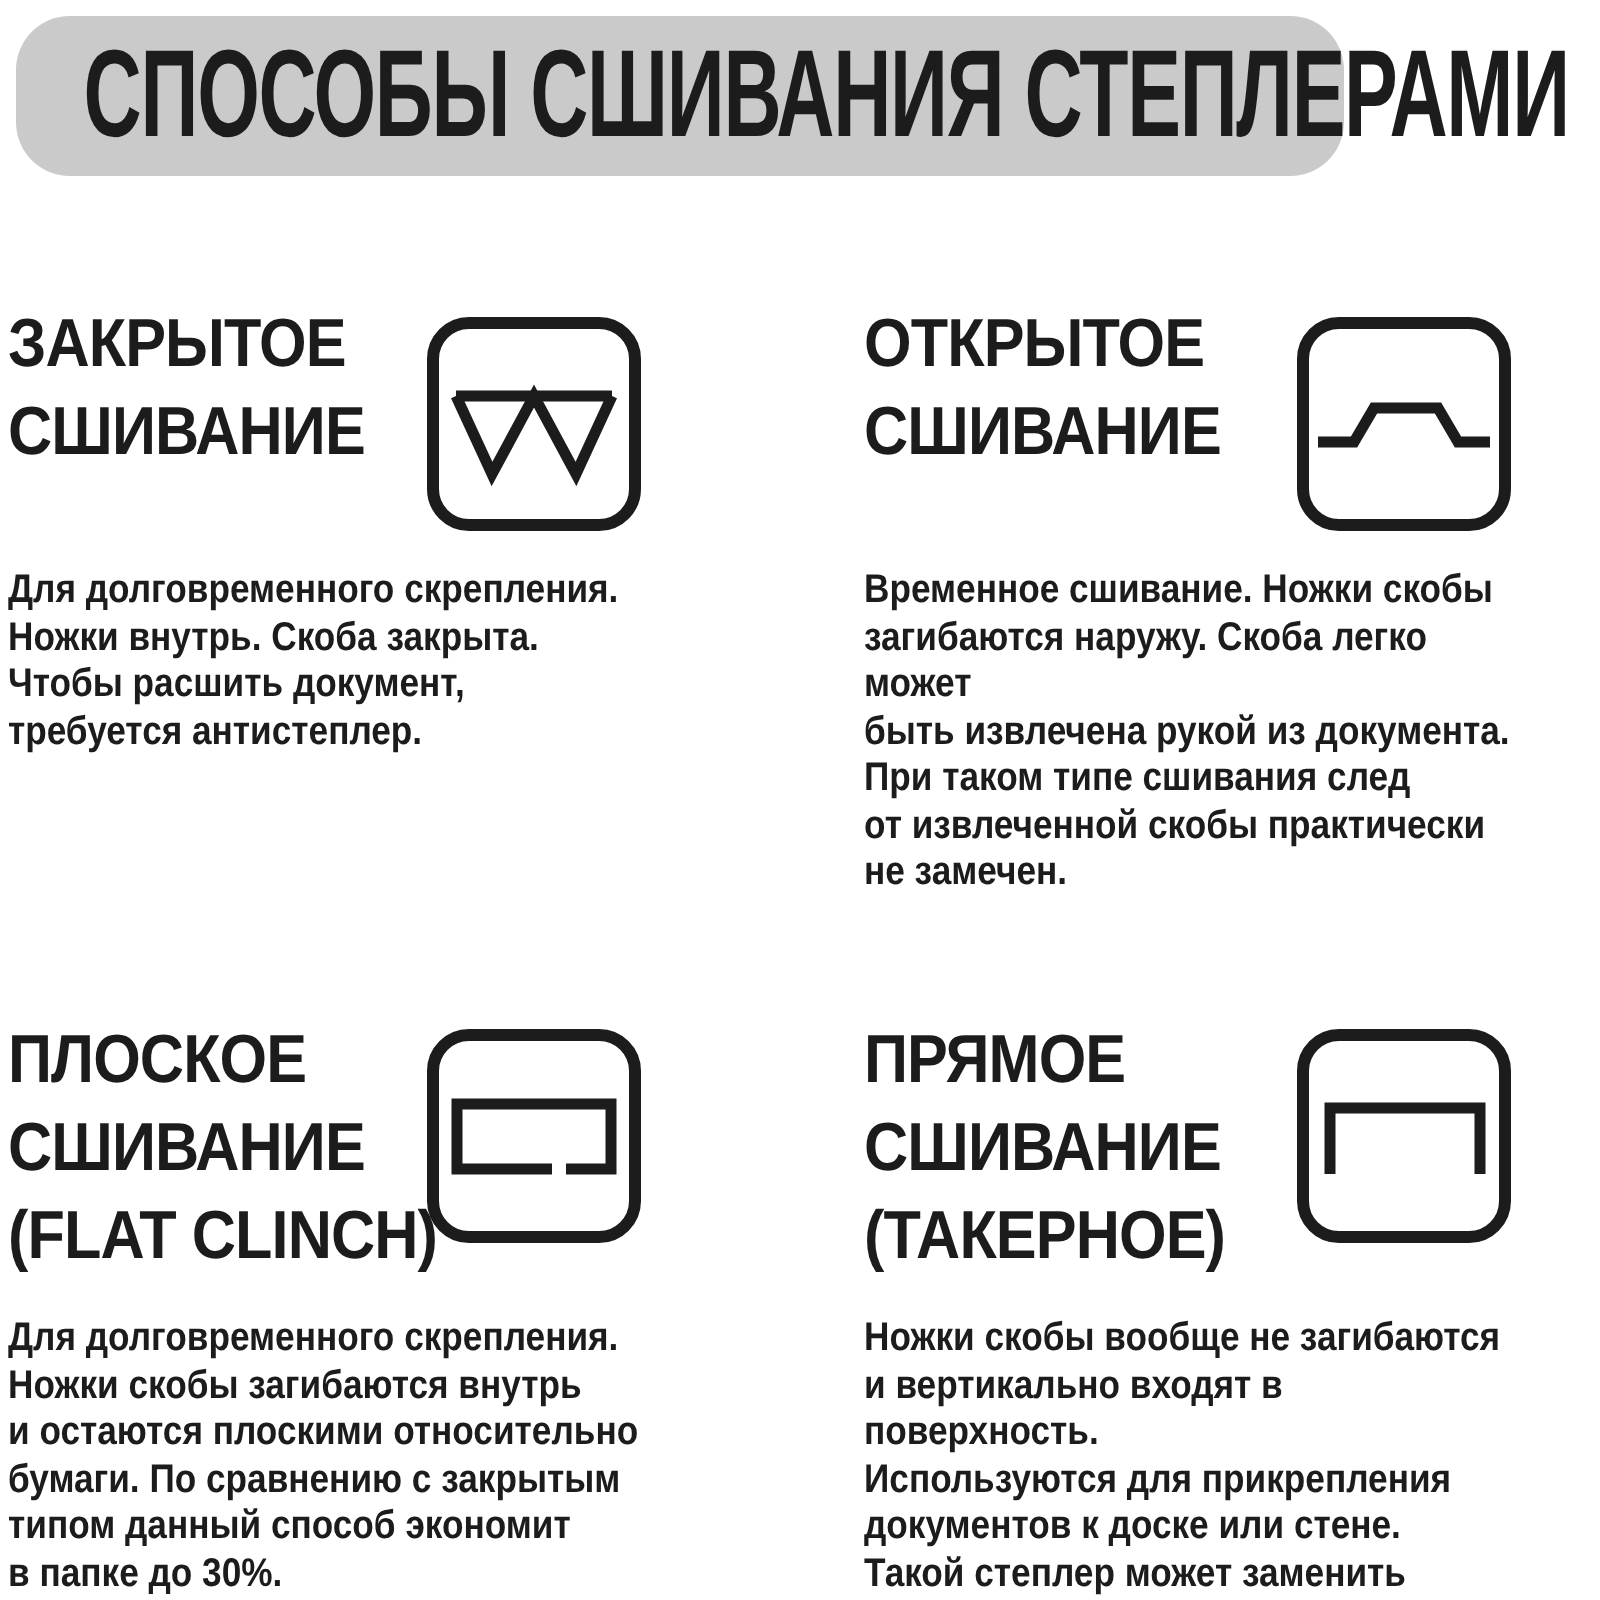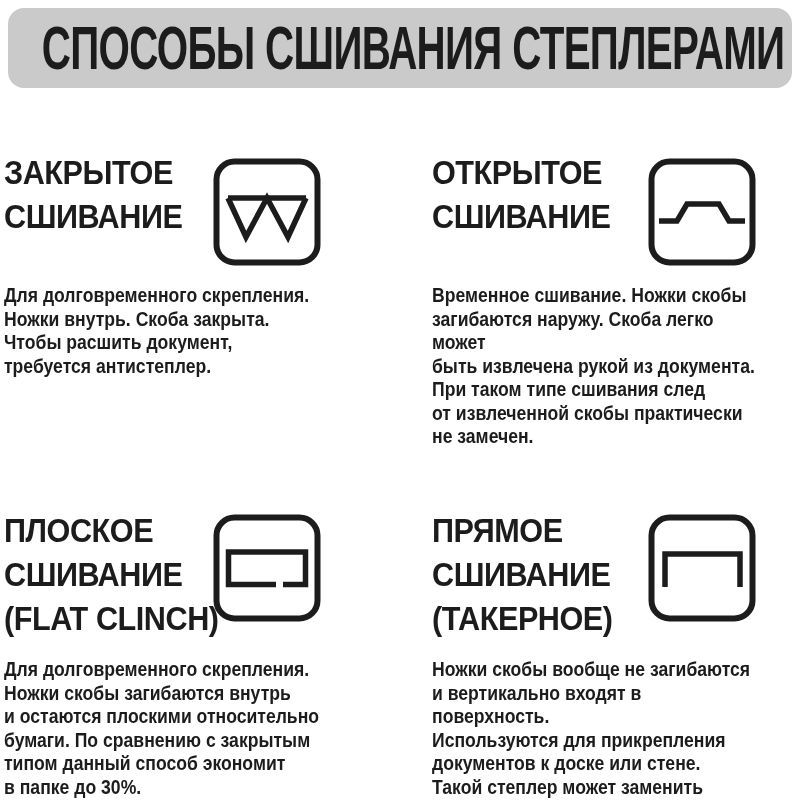--- a/index.html
+++ b/index.html
@@ -3,22 +3,22 @@
 <meta charset="utf-8">
 <style>
   html,body{margin:0;padding:0;}
   body{
     width:800px;height:800px;position:relative;overflow:hidden;
     background:#ffffff;
     font-family:"Liberation Sans", sans-serif;
     color:#1c1c1c;
   }
   .banner{
-    position:absolute;left:8px;top:8px;width:784px;height:80px;
-    background:#cacaca;border-radius:16px;
+    position:absolute;left:8px;top:8px;width:664px;height:80px;
+    background:#cacaca;border-radius:27px;
     display:flex;align-items:center;
   }
   .banner h1{
     margin:0;padding:0 0 0 52px;
     font-size:62px;font-weight:bold;line-height:1;
     letter-spacing:-1px;white-space:nowrap;
     transform:scaleX(0.65);transform-origin:0 50%;
     color:#1c1c1c;
   }
   .heading{

